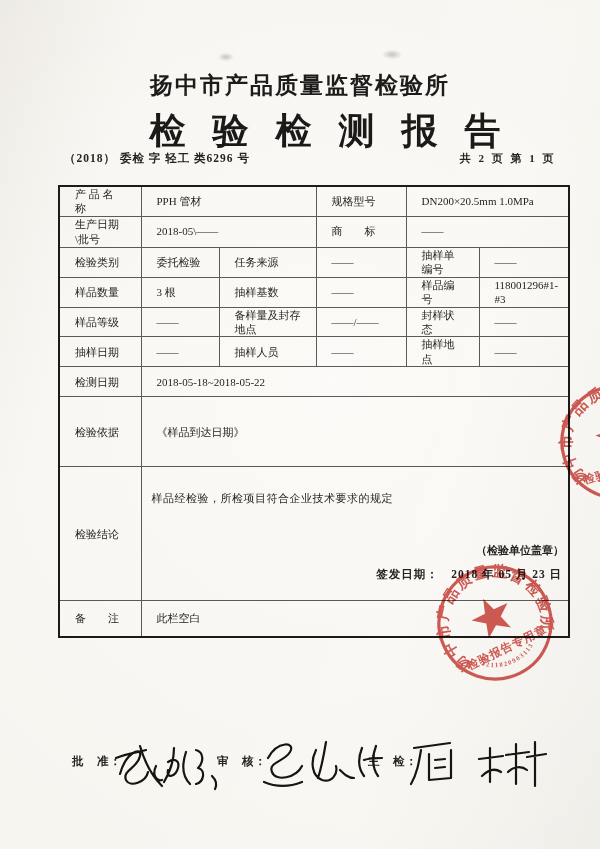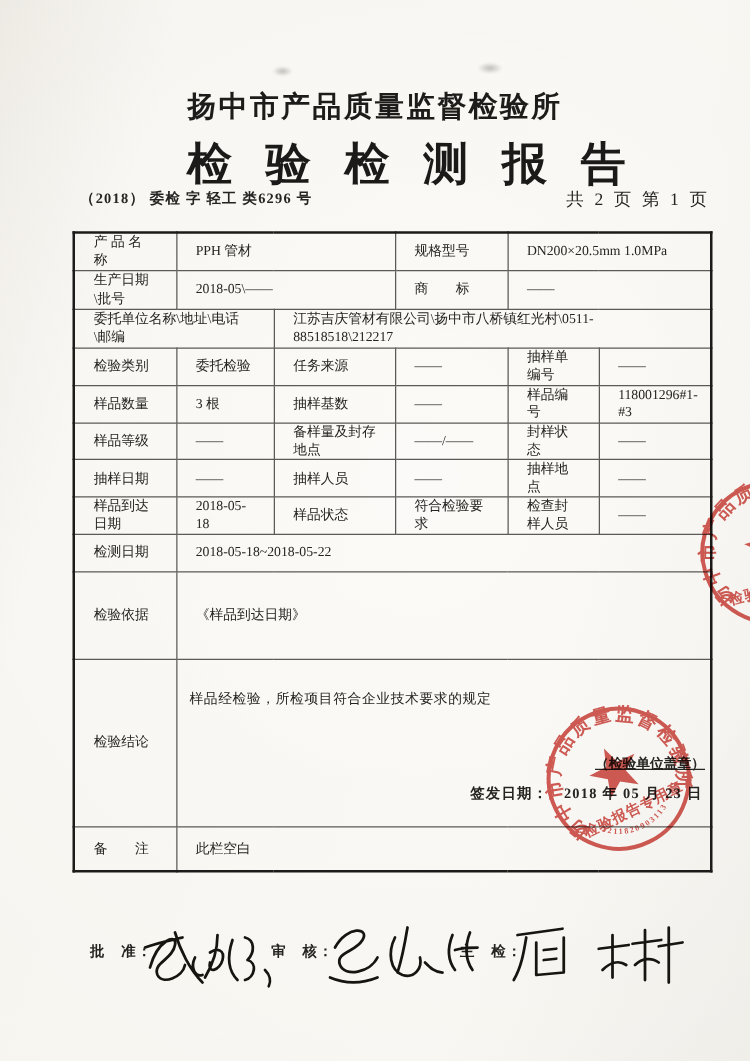--- a/index.html
+++ b/index.html
@@ -12,34 +12,34 @@
     color:#262422;
   }
   .smudge{position:absolute;border-radius:50%;
     background:radial-gradient(closest-side, rgba(95,90,82,.38), rgba(0,0,0,0));
     filter:blur(1px);}
   .org-title{position:absolute;top:70px;left:0;width:100%;text-align:center;
     font-size:23px;font-weight:bold;letter-spacing:2px;color:#1e1c1a;}
   .report-title{position:absolute;top:107px;left:0;width:100%;text-align:center;
     font-size:36px;font-weight:bold;letter-spacing:9px;text-indent:9px;color:#1c1a18;margin-left:25px;}
   .doc-no{position:absolute;top:151px;left:64px;font-size:11.5px;font-weight:bold;letter-spacing:1px;}
-  .page-info{position:absolute;top:151px;right:32px;font-size:14px;font-weight:normal;letter-spacing:2.5px;}
+  .page-info{position:absolute;top:151px;right:44px;font-size:11px;font-weight:bold;letter-spacing:2.5px;}
 
   table.report{position:absolute;left:58px;top:185px;width:510px;
     border-collapse:collapse;table-layout:fixed;
     border:2.5px solid #1d1b19;}
   table.report td{border:1px solid #5c5a56;font-size:11px;text-align:left;
     padding:0 15px;line-height:1.3;overflow:hidden;color:#262422;}
   td.lbl{font-weight:normal;}
   td.small{font-size:10.5px;}
   td.tiny{font-size:9.5px;}
   td.left{text-align:left;padding-left:12px;}
   td.concl-cell{position:relative;text-align:left;}
   .conclusion-text{position:absolute;top:24px;left:10px;font-size:11px;letter-spacing:.5px;white-space:nowrap;}
-  .seal-note{position:absolute;top:76px;right:4px;font-size:11px;font-weight:bold;white-space:nowrap;text-decoration:underline;}
+  .seal-note{position:absolute;top:76px;right:4px;font-size:11px;font-weight:bold;white-space:nowrap;}
   .issue-line{position:absolute;top:100px;right:6px;font-size:11.5px;font-weight:bold;letter-spacing:1px;white-space:nowrap;}
 
   .sig-area{position:absolute;left:0;top:738px;width:600px;height:70px;padding-left:48px;}
   .sig-label{position:absolute;top:16px;font-size:11.5px;font-weight:bold;letter-spacing:1px;}
   .sig-svg{position:absolute;}
   .sig-svg path{fill:none;stroke:#17150f;stroke-width:2.2;stroke-linecap:round;stroke-linejoin:round;}
 
   .seal{position:absolute;mix-blend-mode:multiply;opacity:.83;pointer-events:none;}
   .seal svg text{font-family:"Liberation Serif","DejaVu Serif",serif;font-weight:bold;}
 </style>
@@ -69,24 +69,20 @@
     <td colspan="2">PPH 管材</td>
     <td class="lbl">规格型号</td>
     <td colspan="2" class="small">DN200×20.5mm 1.0MPa</td>
   </tr>
   <tr style="height:31px">
     <td class="lbl small">生产日期\批号</td>
     <td colspan="2">2018-05\——</td>
     <td class="lbl">商　　标</td>
     <td colspan="2">——</td>
   </tr>
-  <tr style="height:31px">
-    <td colspan="2" class="lbl small">委托单位名称\地址\电话\邮编</td>
-    <td colspan="4" class="small">江苏吉庆管材有限公司\扬中市八桥镇红光村\0511-88518518\212217</td>
-  </tr>
   <tr style="height:30px">
     <td class="lbl">检验类别</td>
     <td>委托检验</td>
     <td class="lbl">任务来源</td>
     <td>——</td>
     <td class="lbl small">抽样单编号</td>
     <td>——</td>
   </tr>
   <tr style="height:30px">
     <td class="lbl">样品数量</td>
@@ -103,28 +99,20 @@
     <td>——/——</td>
     <td class="lbl small">封样状态</td>
     <td>——</td>
   </tr>
   <tr style="height:30px">
     <td class="lbl">抽样日期</td>
     <td>——</td>
     <td class="lbl">抽样人员</td>
     <td>——</td>
     <td class="lbl small">抽样地点</td>
-    <td>——</td>
-  </tr>
-  <tr style="height:29px">
-    <td class="lbl small">样品到达日期</td>
-    <td class="small">2018-05-18</td>
-    <td class="lbl">样品状态</td>
-    <td class="small">符合检验要求</td>
-    <td class="lbl small">检查封样人员</td>
     <td>——</td>
   </tr>
   <tr style="height:30px">
     <td class="lbl">检测日期</td>
     <td colspan="5">2018-05-18~2018-05-22</td>
   </tr>
   <tr style="height:70px">
     <td class="lbl">检验依据</td>
     <td colspan="5" class="left">《样品到达日期》</td>
   </tr>

